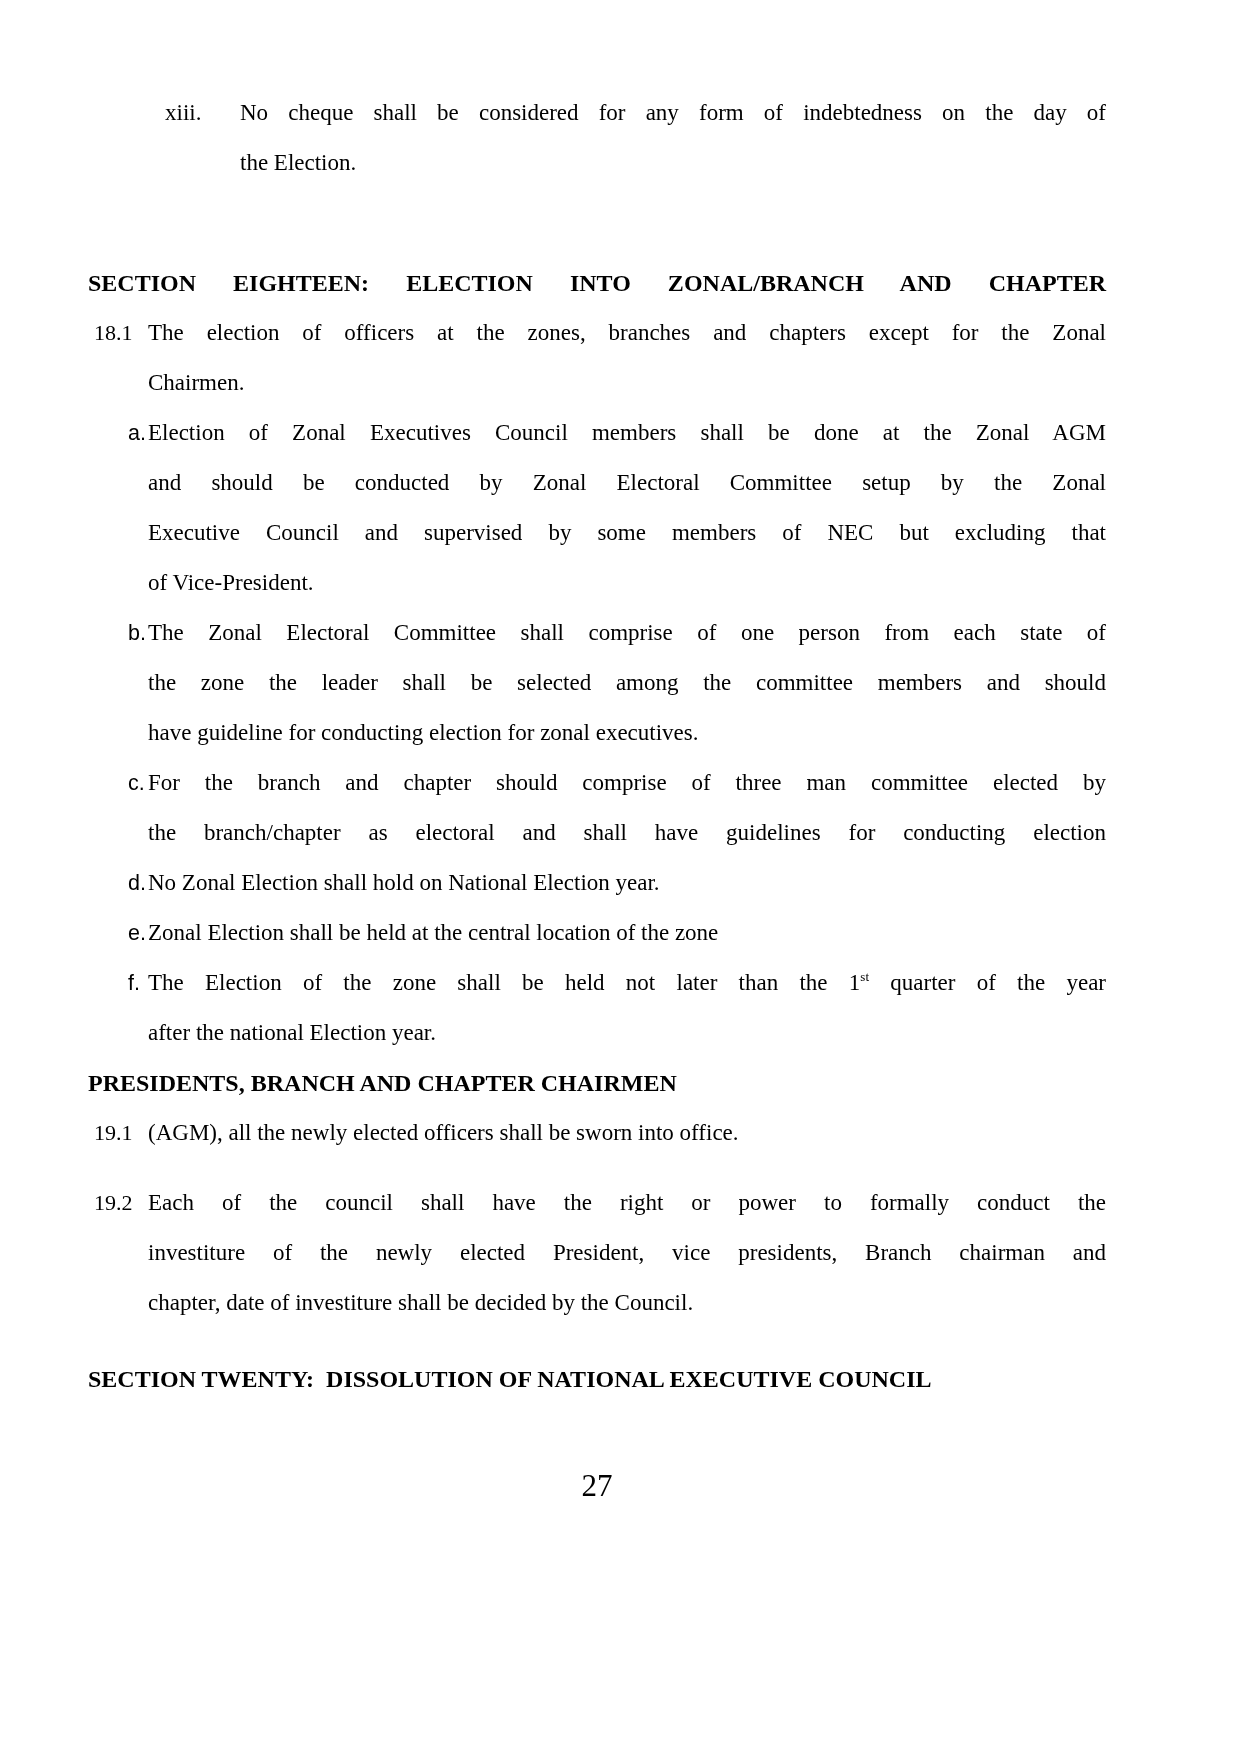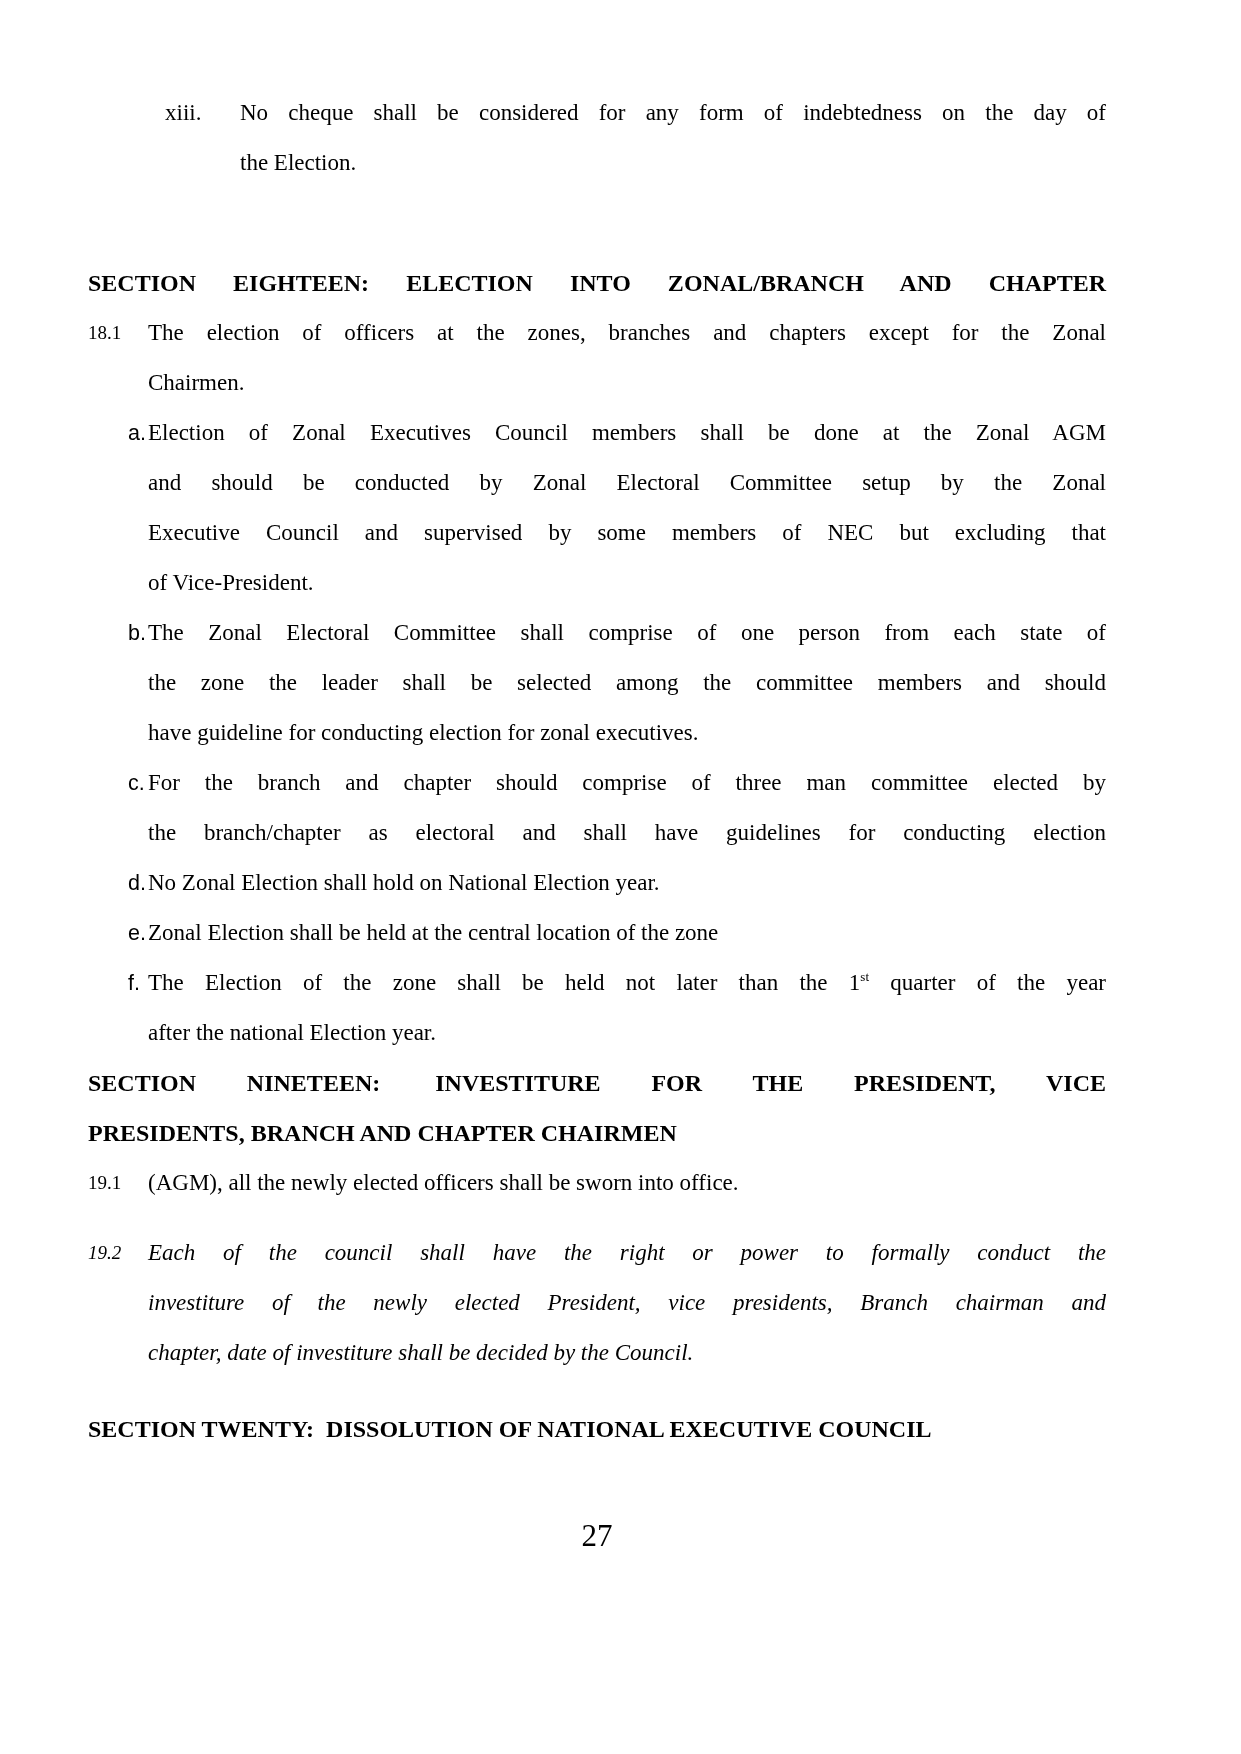--- a/index.html
+++ b/index.html
@@ -23,34 +23,34 @@
   .jl { text-align: justify; text-align-last: justify; }
   .ll { text-align: left; }
   .item { position: relative; }
   .indent-60 { padding-left: 60px; }
   .indent-152 { padding-left: 152px; }
   .marker {
     position: absolute; top: 0;
     line-height: 50px; height: 50px;
   }
   .marker-roman { left: 77px; font-size: 23px; }
-  .marker-num   { left: 0;    font-size: 19px; }
+  .marker-num   { left: 6px;    font-size: 22px; }
   .marker-letter{
     left: 40px;
     font-family: "Liberation Sans", sans-serif;
     font-size: 21.5px;
   }
   .heading .line {
     font-weight: bold;
     font-size: 24px;
   }
   .h18 { margin-top: 70px; }
   .h19 { margin-top: 0; }
   .h20 { margin-top: 26px; }
-  .sp-19-2 { margin-top: 20px; font-style: italic; }
+  .sp-19-2 { margin-top: 20px; }
   .spacer-tab   { display: inline-block; width: 55px; }
   .spacer-small { display: inline-block; width: 12px; }
   sup.ord {
     font-size: 13px;
     line-height: 0;
     vertical-align: super;
   }
   .page-number {
     margin-top: 57px;
     text-align: center;
@@ -111,21 +111,20 @@
     <div class="line ll">Zonal Election shall be held at the central location of the zone</div>
   </div>
 
   <div class="item indent-60">
     <span class="marker marker-letter">f.</span>
     <div class="line jl"><span>The Election of the zone shall be held not later than the 1</span><sup class="ord">st</sup><span> quarter of the year</span></div>
     <div class="line ll">after the national Election year.</div>
   </div>
 
   <div class="heading h19">
-    <div class="line jl"><span>SECTION NINETEEN:</span><span class="spacer-tab"></span><span>INVESTITURE FOR THE PRESIDENT, VICE</span></div>
     <div class="line ll">PRESIDENTS, BRANCH AND CHAPTER CHAIRMEN</div>
   </div>
 
   <div class="item indent-60">
     <span class="marker marker-num">19.1</span>
     <div class="line ll">(AGM), all the newly elected officers shall be sworn into office.</div>
   </div>
 
   <div class="item indent-60 sp-19-2">
     <span class="marker marker-num">19.2</span>

